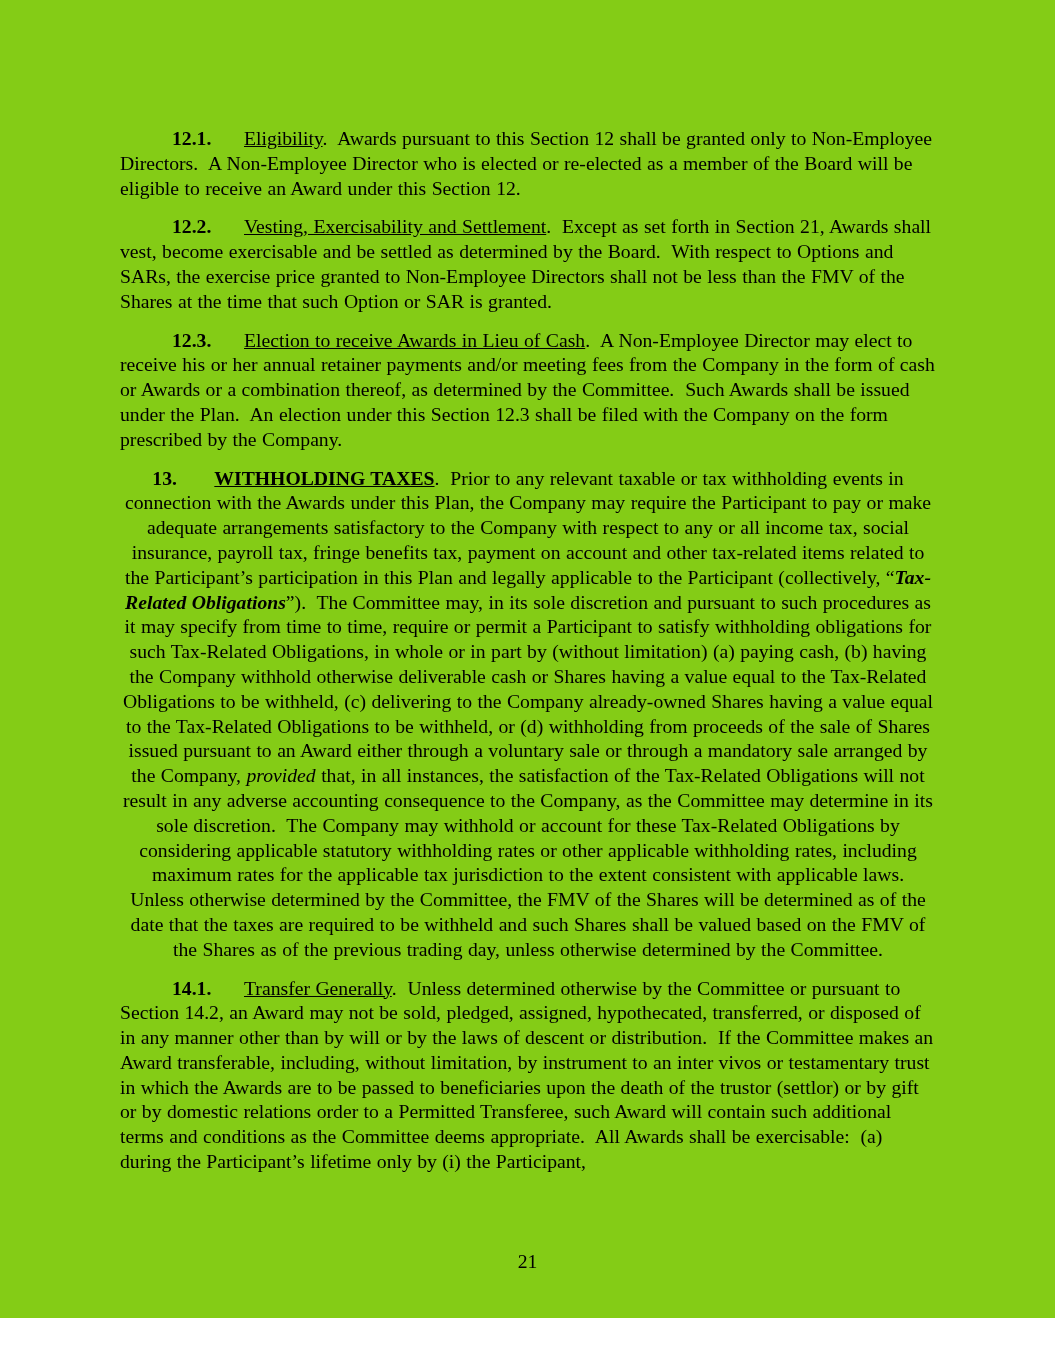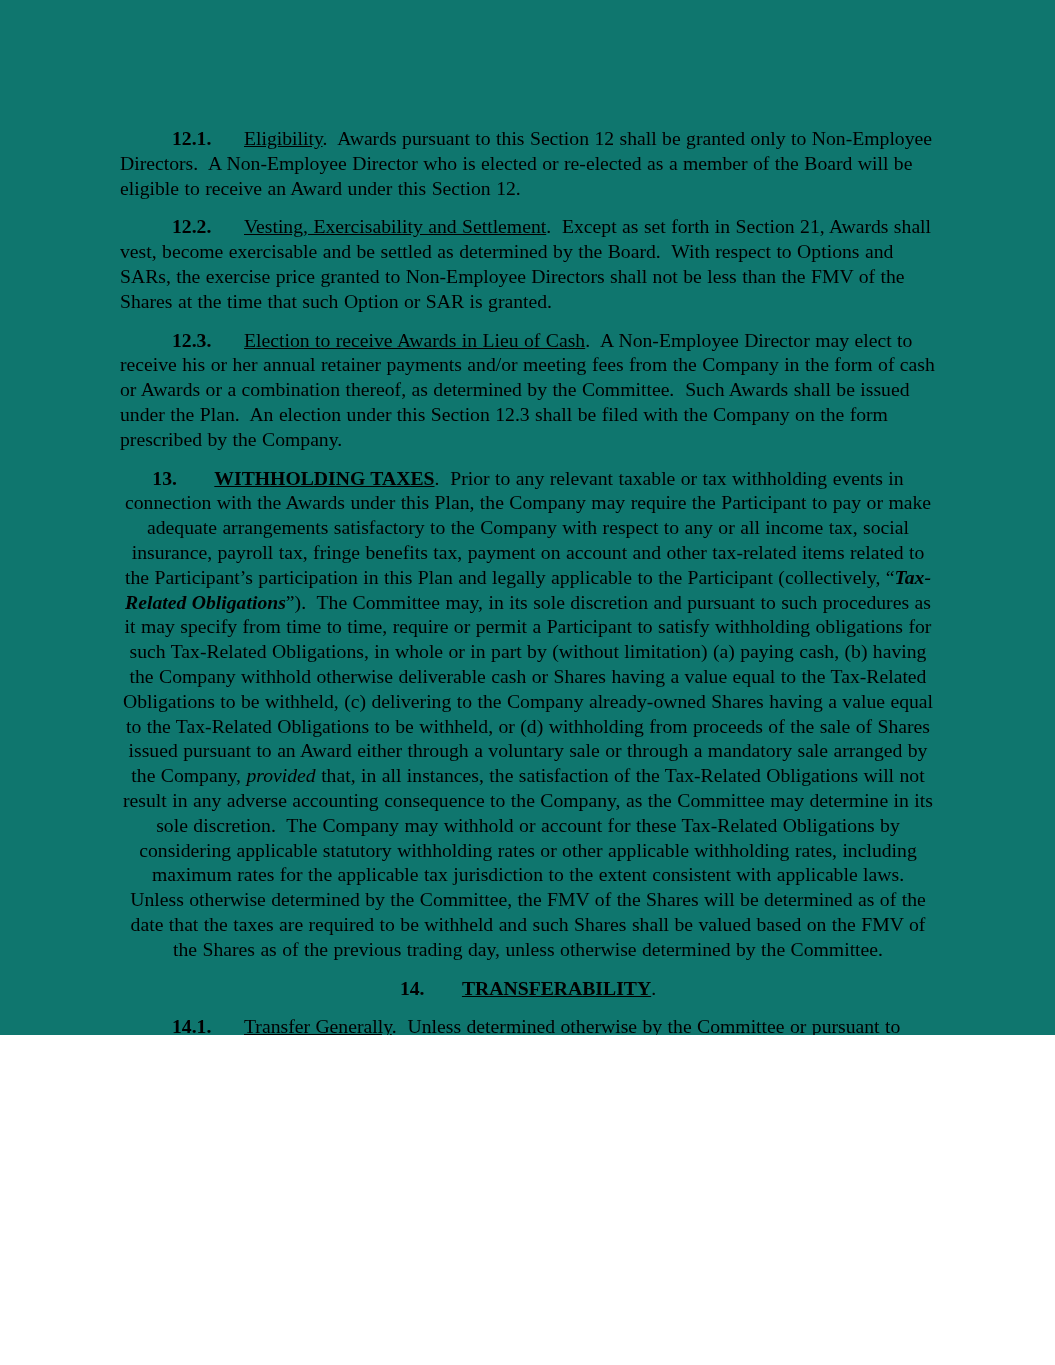--- a/index.html
+++ b/index.html
@@ -3,22 +3,22 @@
 <meta charset="utf-8">
 <style>
   html, body {
     margin: 0;
     padding: 0;
     background: #ffffff;
   }
   .page {
     position: relative;
     width: 1055px;
-    height: 1035px;
-    background: #0f766e;
+    height: 1318px;
+    background: #84cc16;
     color: #000000;
     font-family: "Liberation Serif", "DejaVu Serif", serif;
     overflow: hidden;
   }
   .doc-body {
     position: absolute;
     left: 120px;
     top: 126px;
     width: 816px;
   }
@@ -54,17 +54,16 @@
 </style>
 </head>
 <body>
 
 <div class="page">
   <div class="doc-body" id="doc-body">
       <p class="para sub"><span class="r-b">12.1.</span><span>	</span><span class="r-u">Eligibility</span><span>.  Awards pursuant to this Section 12 shall be granted only to Non-Employee Directors.  A Non-Employee Director who is elected or re-elected as a member of the Board will be eligible to receive an Award under this Section 12.</span></p>
       <p class="para sub"><span class="r-b">12.2.</span><span>	</span><span class="r-u">Vesting, Exercisability and Settlement</span><span>.  Except as set forth in Section 21, Awards shall vest, become exercisable and be settled as determined by the Board.  With respect to Options and SARs, the exercise price granted to Non-Employee Directors shall not be less than the FMV of the Shares at the time that such Option or SAR is granted.</span></p>
       <p class="para sub"><span class="r-b">12.3.</span><span>	</span><span class="r-u">Election to receive Awards in Lieu of Cash</span><span>.  A Non-Employee Director may elect to receive his or her annual retainer payments and/or meeting fees from the Company in the form of cash or Awards or a combination thereof, as determined by the Committee.  Such Awards shall be issued under the Plan.  An election under this Section 12.3 shall be filed with the Company on the form prescribed by the Company.</span></p>
       <p class="para top"><span class="r-b">13.</span><span>	</span><span class="r-b r-u">WITHHOLDING TAXES</span><span>.  Prior to any relevant taxable or tax withholding events in connection with the Awards under this Plan, the Company may require the Participant to pay or make adequate arrangements satisfactory to the Company with respect to any or all income tax, social insurance, payroll tax, fringe benefits tax, payment on account and other tax-related items related to the Participant’s participation in this Plan and legally applicable to the Participant (collectively, “</span><span class="r-b r-i">Tax-Related Obligations</span><span>”).  The Committee may, in its sole discretion and pursuant to such procedures as it may specify from time to time, require or permit a Participant to satisfy withholding obligations for such Tax-Related Obligations, in whole or in part by (without limitation) (a) paying cash, (b) having the Company withhold otherwise deliverable cash or Shares having a value equal to the Tax-Related Obligations to be withheld, (c) delivering to the Company already-owned Shares having a value equal to the Tax-Related Obligations to be withheld, or (d) withholding from proceeds of the sale of Shares issued pursuant to an Award either through a voluntary sale or through a mandatory sale arranged by the Company, </span><span class="r-i">provided</span><span> that, in all instances, the satisfaction of the Tax-Related Obligations will not result in any adverse accounting consequence to the Company, as the Committee may determine in its sole discretion.  The Company may withhold or account for these Tax-Related Obligations by considering applicable statutory withholding rates or other applicable withholding rates, including maximum rates for the applicable tax jurisdiction to the extent consistent with applicable laws.  Unless otherwise determined by the Committee, the FMV of the Shares will be determined as of the date that the taxes are required to be withheld and such Shares shall be valued based on the FMV of the Shares as of the previous trading day, unless otherwise determined by the Committee.</span></p>
-      <p class="para top"><span class="r-b">14.</span><span>	</span><span class="r-b r-u">TRANSFERABILITY</span><span>.</span></p>
       <p class="para sub"><span class="r-b">14.1.</span><span>	</span><span class="r-u">Transfer Generally</span><span>.  Unless determined otherwise by the Committee or pursuant to Section 14.2, an Award may not be sold, pledged, assigned, hypothecated, transferred, or disposed of in any manner other than by will or by the laws of descent or distribution.  If the Committee makes an Award transferable, including, without limitation, by instrument to an inter vivos or testamentary trust in which the Awards are to be passed to beneficiaries upon the death of the trustor (settlor) or by gift or by domestic relations order to a Permitted Transferee, such Award will contain such additional terms and conditions as the Committee deems appropriate.  All Awards shall be exercisable:  (a) during the Participant’s lifetime only by (i) the Participant,</span></p>
     </div>
   <div class="footer">21</div>
 </div>
 
 </body></html>

